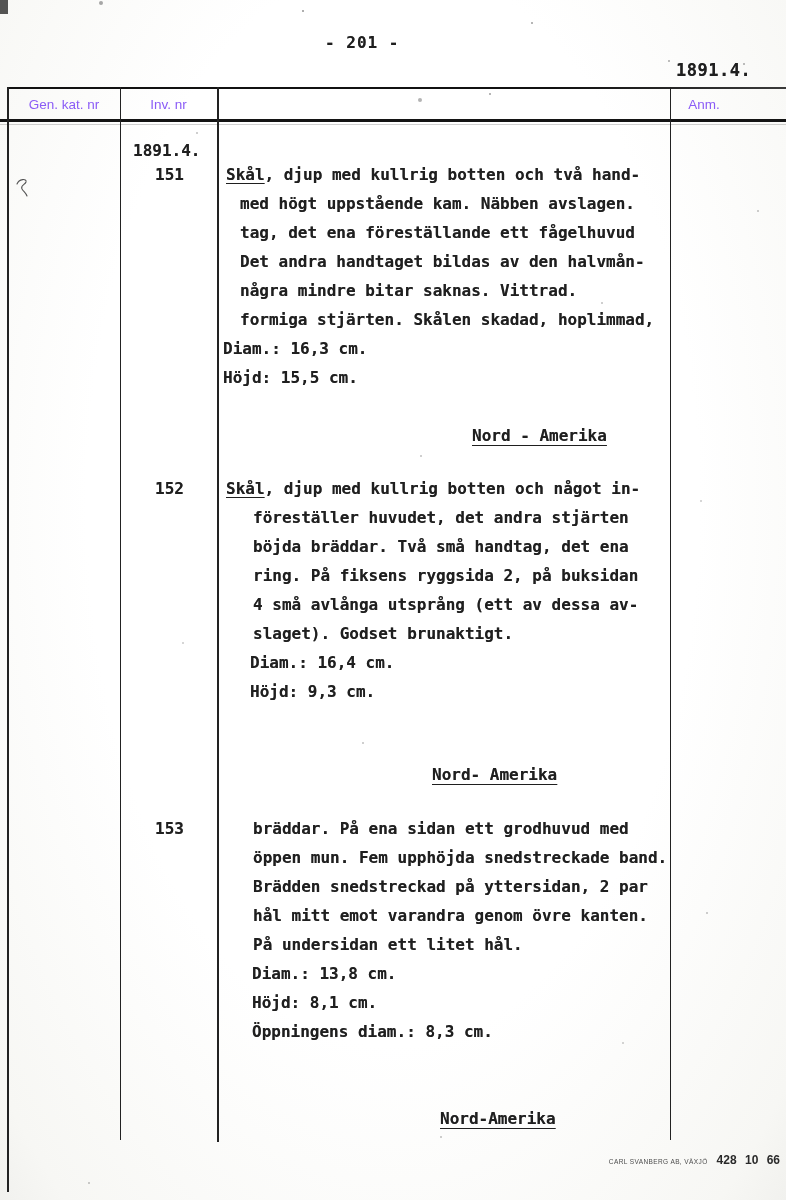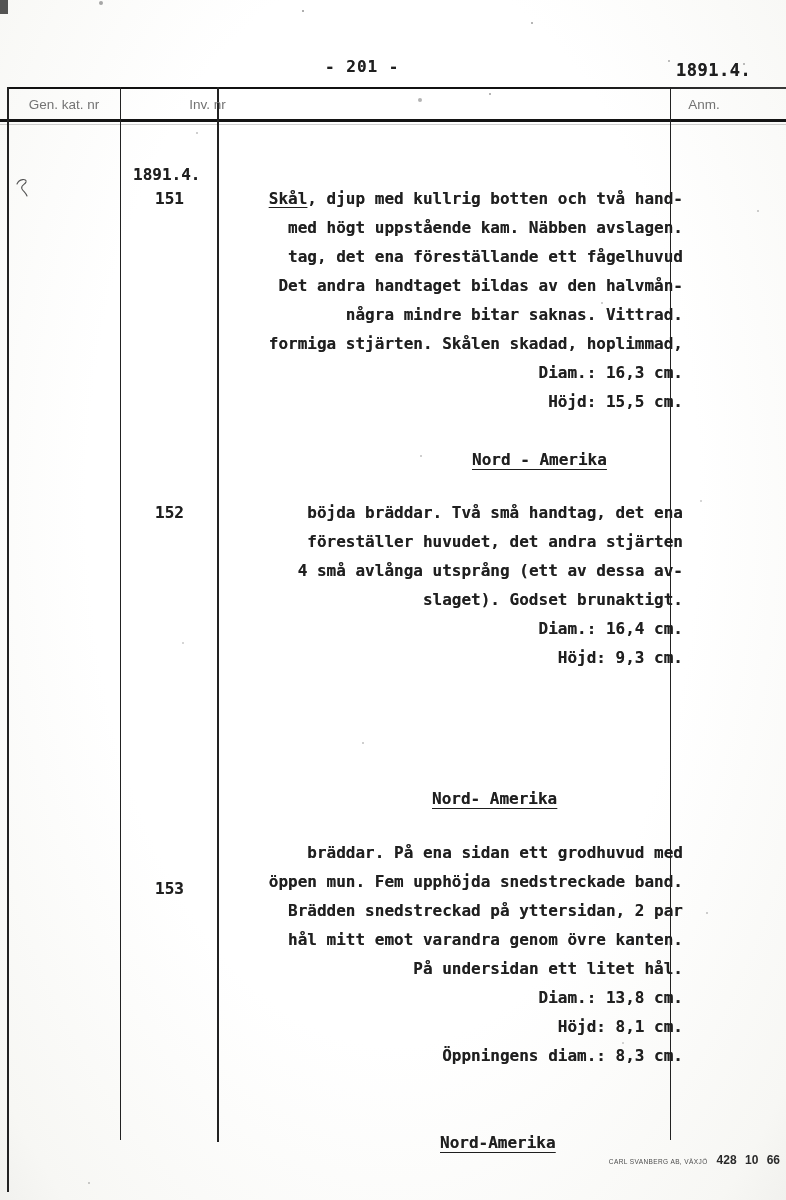--- a/index.html
+++ b/index.html
@@ -20,33 +20,33 @@
   .vline{position:absolute;background:#222;}
   .line-top{top:87px;left:8px;width:778px;height:2px;background:linear-gradient(90deg,#111 70%,#3a3a3a);}
   .line-header-bottom{top:119px;left:0px;width:786px;height:3px;background:#141414;}
   .line-header-echo{top:124px;left:0px;width:786px;height:1px;background:rgba(0,0,0,.18);}
   .v-left{left:7px;top:87px;width:2px;height:1105px;}
   .v-col1{left:120px;top:87px;width:1px;height:1053px;}
   .v-col2{left:217px;top:87px;width:2px;height:1055px;}
   .v-col3{left:670px;top:87px;width:1px;height:1053px;}
   
   .th{position:absolute;top:92px;height:26px;line-height:26px;text-align:center;
-    font-family:"Liberation Sans","DejaVu Sans",sans-serif;font-size:13.5px;color:#737373;}
+    font-family:"Liberation Sans","DejaVu Sans",sans-serif;font-size:13.5px;color:#8b5cf6;}
   .th-genkat{left:8px;width:112px;}
-  .th-inv{left:120px;width:97px;padding-left:39px;}
+  .th-inv{left:120px;width:97px;}
   .th-anm{left:648px;width:112px;}
   
   .typed{font-size:16px;font-weight:bold;line-height:29px;white-space:nowrap;
-    text-shadow:0 0 .5px rgba(20,20,20,.55);margin-top:24px;}
+    text-shadow:0 0 .5px rgba(20,20,20,.55);}
   .group-label{top:136px;left:133px;}
   .inv-nr{width:60px;}
   .inv-151{top:160px;left:155px;}
   .inv-152{top:474px;left:155px;}
-  .inv-153{top:850px;left:155px;}
-  .entry{left:238px;width:445px;text-align:right;}
+  .inv-153{top:814px;left:155px;}
+  .entry{left:226px;width:445px;}
   .entry-151{top:160px;}
   .entry-152{top:474px;}
   .entry-153{top:814px;}
   .term{text-decoration:underline;text-underline-offset:3px;}
   .entry-151 .ind{margin-left:14px;}
   .entry-151 .meas{margin-left:-3px;}
   .entry-152 .ind{margin-left:27px;}
   .entry-152 .meas{margin-left:24px;}
   .entry-153 .ind{margin-left:27px;}
   .entry-153 .meas{margin-left:26px;}
@@ -119,22 +119,24 @@
   <div class="line ind">Det andra handtaget bildas av den halvmån-</div>
   <div class="line ind">några mindre bitar saknas. Vittrad.</div>
   <div class="line ind">formiga stjärten. Skålen skadad, hoplimmad,</div>
   <div class="line meas">Diam.: 16,3 cm.</div>
   <div class="line meas">Höjd: 15,5 cm.</div>
 </div>
 <div class="abs typed origin origin-1">Nord - Amerika</div>
 
 <div class="abs typed inv-nr inv-152">152</div>
 <div class="abs typed entry entry-152">
+  <div class="line"><span class="term">Skål</span><span>, djup med kullrig botten och något in-</span></div>
+  <div class="line ind">föreställer huvudet, det andra stjärten</div>
   <div class="line ind">böjda bräddar. Två små handtag, det ena</div>
-  <div class="line ind">föreställer huvudet, det andra stjärten</div>
+  <div class="line ind">ring. På fiksens ryggsida 2, på buksidan</div>
   <div class="line ind">4 små avlånga utsprång (ett av dessa av-</div>
   <div class="line ind">slaget). Godset brunaktigt.</div>
   <div class="line meas">Diam.: 16,4 cm.</div>
   <div class="line meas">Höjd: 9,3 cm.</div>
 </div>
 <div class="abs typed origin origin-2">Nord- Amerika</div>
 
 <div class="abs typed inv-nr inv-153">153</div>
 <div class="abs typed entry entry-153">
   <div class="line ind">bräddar. På ena sidan ett grodhuvud med</div>

